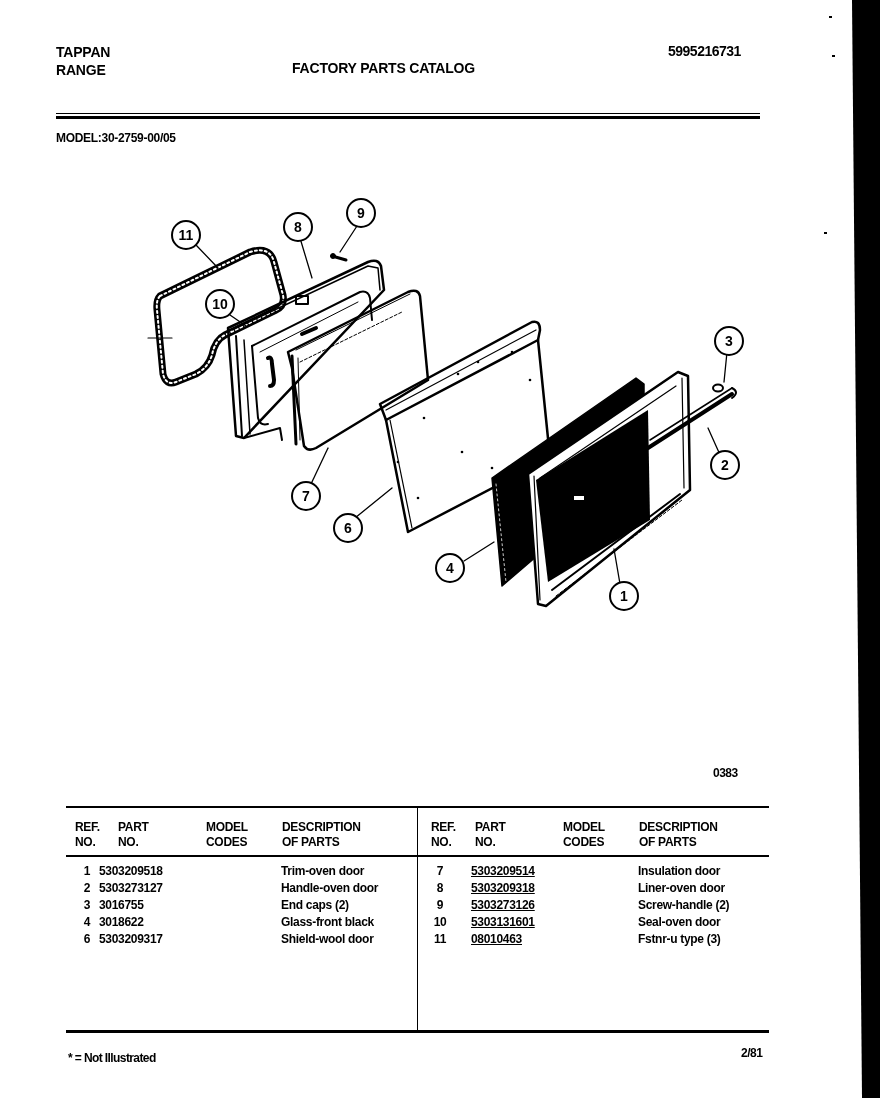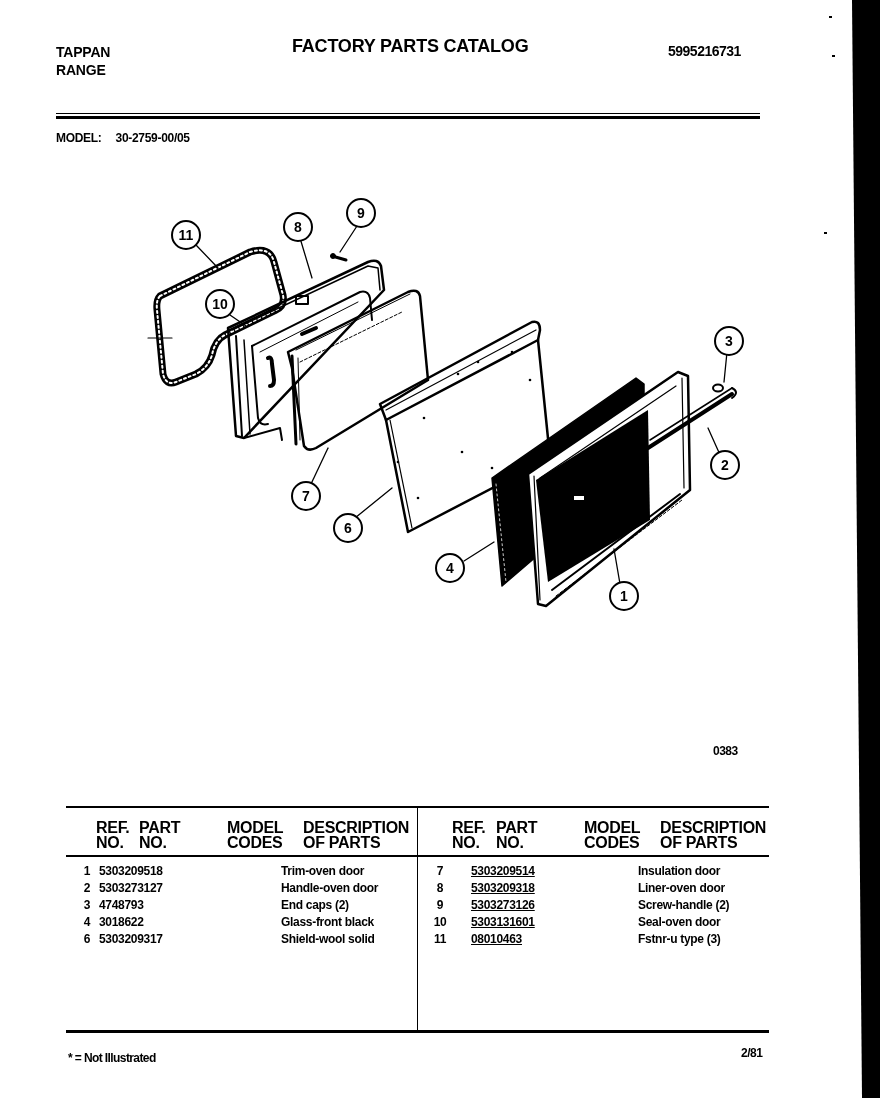--- a/index.html
+++ b/index.html
@@ -1,35 +1,35 @@
 <!DOCTYPE html>
 <html><head>
 <meta charset="utf-8">
 <style>
   html, body { margin: 0; padding: 0; background: #ffffff; }
   body { width: 880px; height: 1098px; position: relative; overflow: hidden;
          font-family: "Liberation Sans", "DejaVu Sans", sans-serif; color: #000; }
   .abs { position: absolute; }
   .brand { left: 56px; top: 43px; font-size: 14px; line-height: 18px; font-weight: bold; letter-spacing: -0.2px; }
-  .title { left: 292px; top: 36px; font-size: 18px; font-weight: bold; letter-spacing: -0.2px; }
+  .title { left: 292px; top: 60px; font-size: 14px; font-weight: bold; letter-spacing: -0.2px; }
   .docno { left: 668px; top: 43px; font-size: 14px; font-weight: bold; letter-spacing: -0.5px; }
   .rule1 { left: 56px; top: 113px; width: 704px; height: 1px; background: #000; }
   .rule2 { left: 56px; top: 116px; width: 704px; height: 3px; background: #000; }
   .model { left: 56px; top: 131px; font-size: 12px; font-weight: bold; letter-spacing: -0.3px; }
-  .model .val { margin-left: 14px; }
+  .model .val { }
   .edge-bar { right: 0; top: 0; width: 30px; height: 1098px; background: #000;
               clip-path: polygon(2px 0, 30px 0, 30px 100%, 12px 100%); }
   .diagram { left: 140px; top: 190px; width: 640px; height: 440px; }
-  .diag-code { left: 713px; top: 744px; font-size: 12px; font-weight: bold; letter-spacing: -0.5px; }
+  .diag-code { left: 713px; top: 766px; font-size: 12px; font-weight: bold; letter-spacing: -0.5px; }
 
   .table-top { left: 66px; top: 806px; width: 703px; height: 2px; background: #000; }
   .table-head-rule { left: 66px; top: 855px; width: 703px; height: 2px; background: #000; }
   .table-bottom { left: 66px; top: 1030px; width: 703px; height: 3px; background: #000; }
   .table-div { left: 417px; top: 806px; width: 1px; height: 225px; background: #000; }
-  .th { font-size: 16px; font-weight: bold; line-height: 15px; letter-spacing: -0.3px; margin-left: 21px; }
+  .th { font-size: 12px; font-weight: bold; line-height: 15px; letter-spacing: -0.3px; }
   .cell { font-size: 12px; font-weight: bold; line-height: 17px; letter-spacing: -0.3px; }
   .rows { top: 863px; }
   .rows div { height: 17px; white-space: nowrap; }
   .ref { text-align: center; width: 30px; }
 
   .footnote { left: 68px; top: 1051px; font-size: 12px; font-weight: bold; letter-spacing: -0.6px; }
   .pageno { left: 411px; top: 1104px; font-size: 16px; font-weight: bold; }
   .date { left: 741px; top: 1046px; font-size: 12px; font-weight: bold; letter-spacing: -0.5px; }
   .speck { background: #000; width: 3px; height: 2px; }
 </style>
@@ -216,30 +216,30 @@
 <div class="abs cell rows ref" style="left:72px;">
   <div>1</div>
   <div>2</div>
   <div>3</div>
   <div>4</div>
   <div>6</div>
 </div>
 <div class="abs cell rows" style="left:99px;">
   <div>5303209518</div>
   <div>5303273127</div>
-  <div>4748793</div>
+  <div>3016755</div>
   <div>3018622</div>
   <div>5303209317</div>
 </div>
 <div class="abs cell rows" style="left:281px;">
   <div>Trim-oven door</div>
   <div>Handle-oven door</div>
   <div>End caps (2)</div>
   <div>Glass-front black</div>
-  <div>Shield-wool solid</div>
+  <div>Shield-wool door</div>
 </div>
 
 <div class="abs cell rows ref" style="left:425px;">
   <div>7</div>
   <div>8</div>
   <div>9</div>
   <div>10</div>
   <div>11</div>
 </div>
 <div class="abs cell rows" style="left:471px;text-decoration:underline;">

